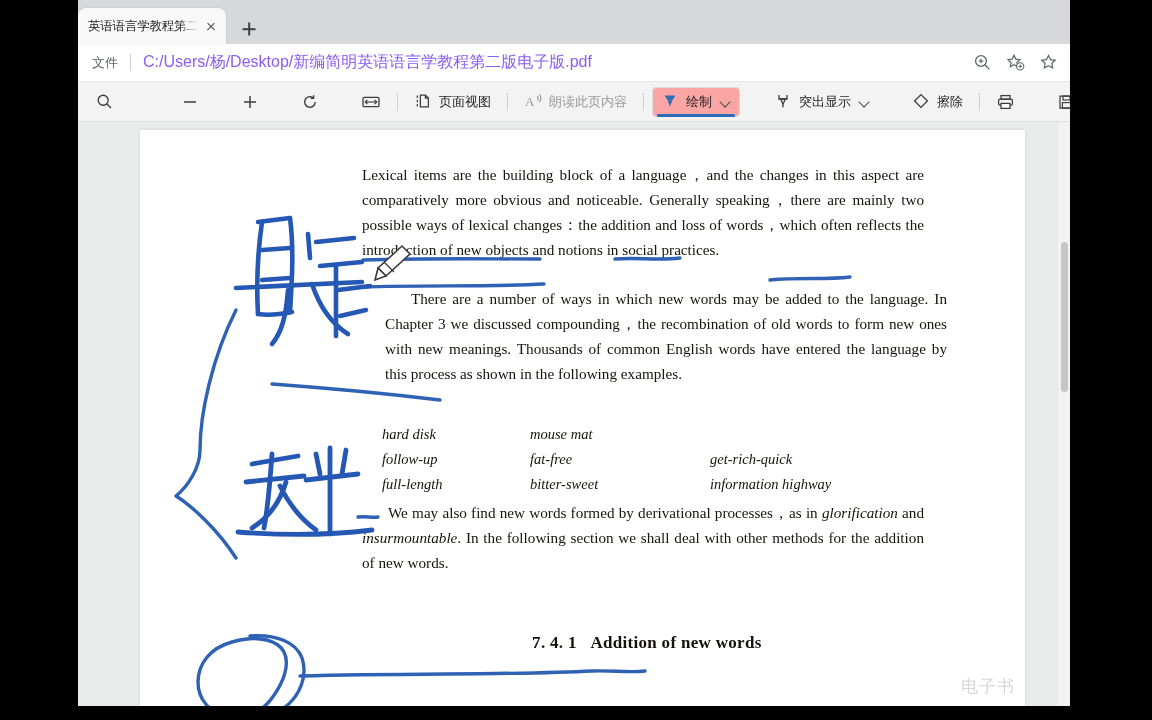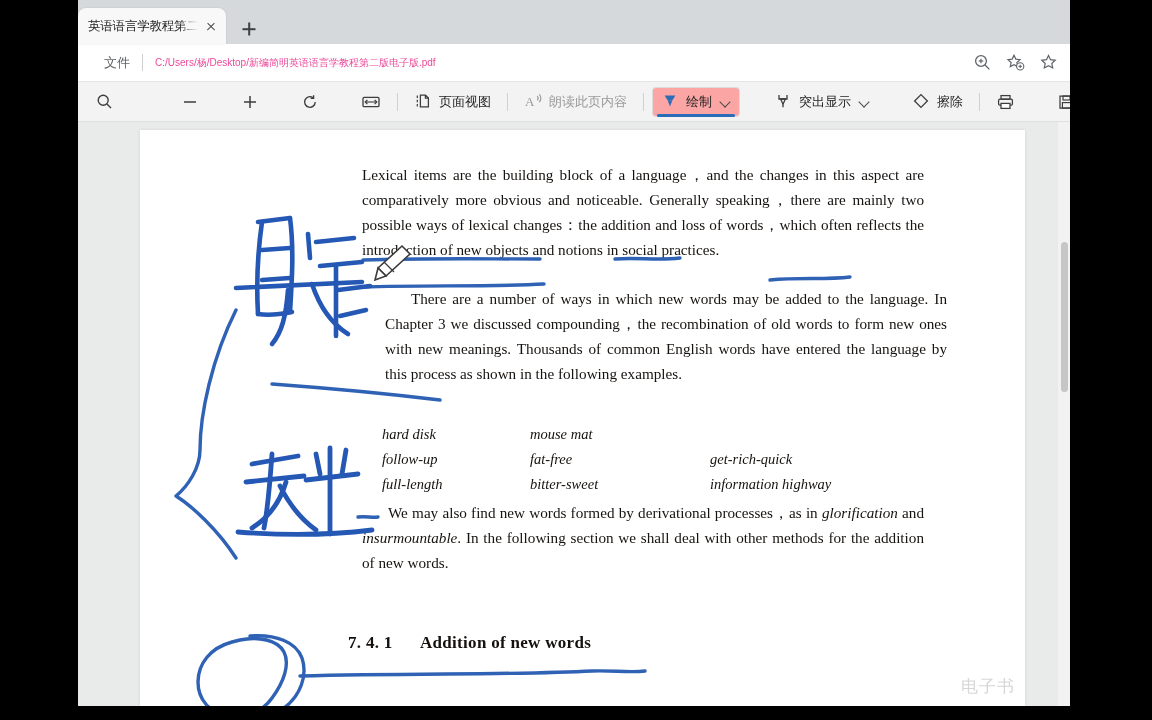--- a/index.html
+++ b/index.html
@@ -41,25 +41,25 @@
   .newtab { width:34px; height:30px; margin-left:6px; position:relative; }
   .newtab::before,.newtab::after{
     content:""; position:absolute; background:#3c4043; left:50%; top:50%;
   }
   .newtab::before{ width:13px; height:1.6px; transform:translate(-50%,-50%); }
   .newtab::after{ width:1.6px; height:13px; transform:translate(-50%,-50%); }
 
   
   .addrbar {
     height:38px; background:#ffffff; display:flex; align-items:center;
-    padding:0 8px 0 26px; border-bottom:1px solid #e6e6e6;
+    padding:0 8px 0 14px; border-bottom:1px solid #e6e6e6;
   }
   .file-label { font-size:13px; color:#5f6368; }
   .addr-divider { width:1px; height:17px; background:#cfcfcf; margin:0 12px; }
-  .addr-path { font-size:10px; color:#ec4899; flex:1 1 auto; white-space:nowrap; overflow:hidden; }
+  .addr-path { font-size:16px; color:#8b5cf6; flex:1 1 auto; white-space:nowrap; overflow:hidden; }
   .addr-icons { display:flex; align-items:center; gap:14px; padding-right:4px; }
   .ic { width:19px; height:19px; display:block; }
   .ic svg{ display:block; }
 
   
   .pdftoolbar {
     height:40px; background:#f3f3f3; display:flex; align-items:center;
     gap:0; padding:0 10px; border-bottom:1px solid #e0e0e0;
     position:relative;
     text-align:right;
@@ -110,23 +110,24 @@
   .para.p4 { top:370px; }
   .indent { display:inline-block; width:26px; }
   .ex {
     position:absolute; left:242px; top:292px; width:530px;
     font-family:"Liberation Serif", serif; font-style:italic;
     font-size:14.5px; line-height:25px;
   }
   .ex-row { display:flex; }
   .ex-c1 { width:148px; } .ex-c2 { width:180px; } .ex-c3 { flex:1; }
   .heading {
-    position:absolute; left:208px; top:503px; width:560px;
+    position:absolute; left:220px; top:503px; width:560px;
     font-family:"Liberation Serif", serif; font-weight:bold; font-size:17px;
     letter-spacing:.3px;
+    text-align:center;
   }
   .heading .num { display:inline-block; width:72px; }
   .it { font-style:italic;margin-top:8px; }
 
   
   .hand { position:absolute; left:0; top:0; width:885px; height:576px; pointer-events:none; }
 
   
   .watermark{
     position:absolute; right:10px; bottom:8px; font-size:17px; color:#d6d6d6;

